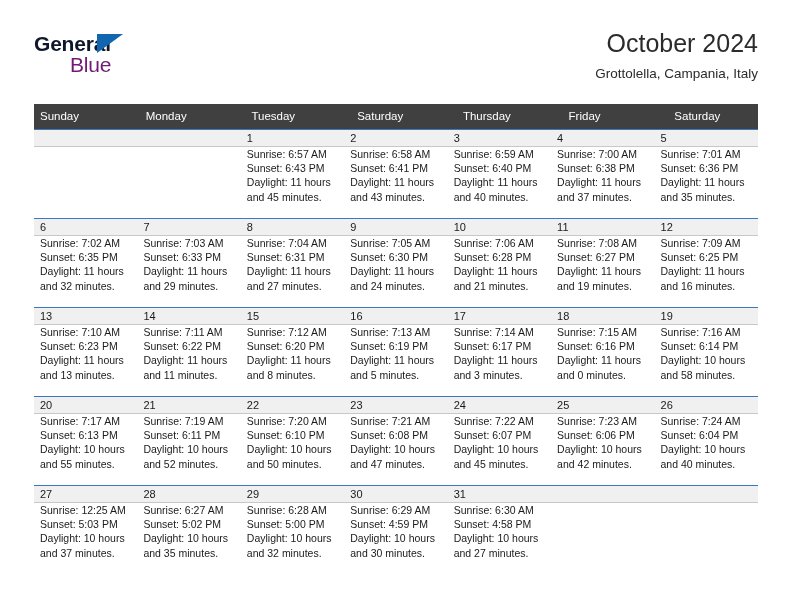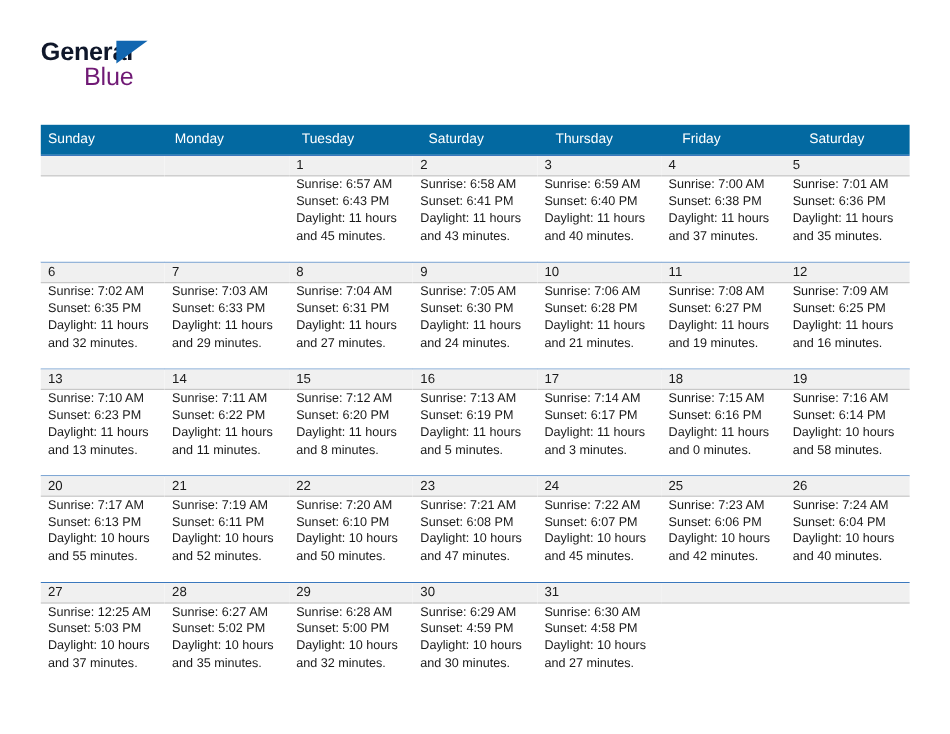--- a/index.html
+++ b/index.html
@@ -85,21 +85,21 @@
 
   
   .calendar {
     position: absolute;
     top: 104px;
     left: 34px;
     width: 724px;
   }
   .week-head {
     display: flex;
-    background: #0369a1;
+    background: #404040;
     gap: 16px;
   }
   .week-head .dow {
     flex: 1 1 0;
     color: #ffffff;
     font-size: 11.5px;
     padding: 5px 0 6px 6px;
     box-sizing: border-box;
     line-height: 14px;
   }
@@ -147,20 +147,24 @@
 <div class="page">
 
   <div class="header">
 
     <div class="logo">
       <span class="logo-general">General</span>
       <span class="logo-triangle"></span>
       <span class="logo-blue">Blue</span>
     </div>
 
+    <div class="title-block">
+      <h1 class="cal-title">October 2024</h1>
+      <h2 class="cal-subtitle">Grottolella, Campania, Italy</h2>
+    </div>
 
   </div>
 
   <div class="calendar">
 
     <div class="week-head">
       <div class="dow">Sunday</div>
       <div class="dow">Monday</div>
       <div class="dow">Tuesday</div>
       <div class="dow">Saturday</div>

